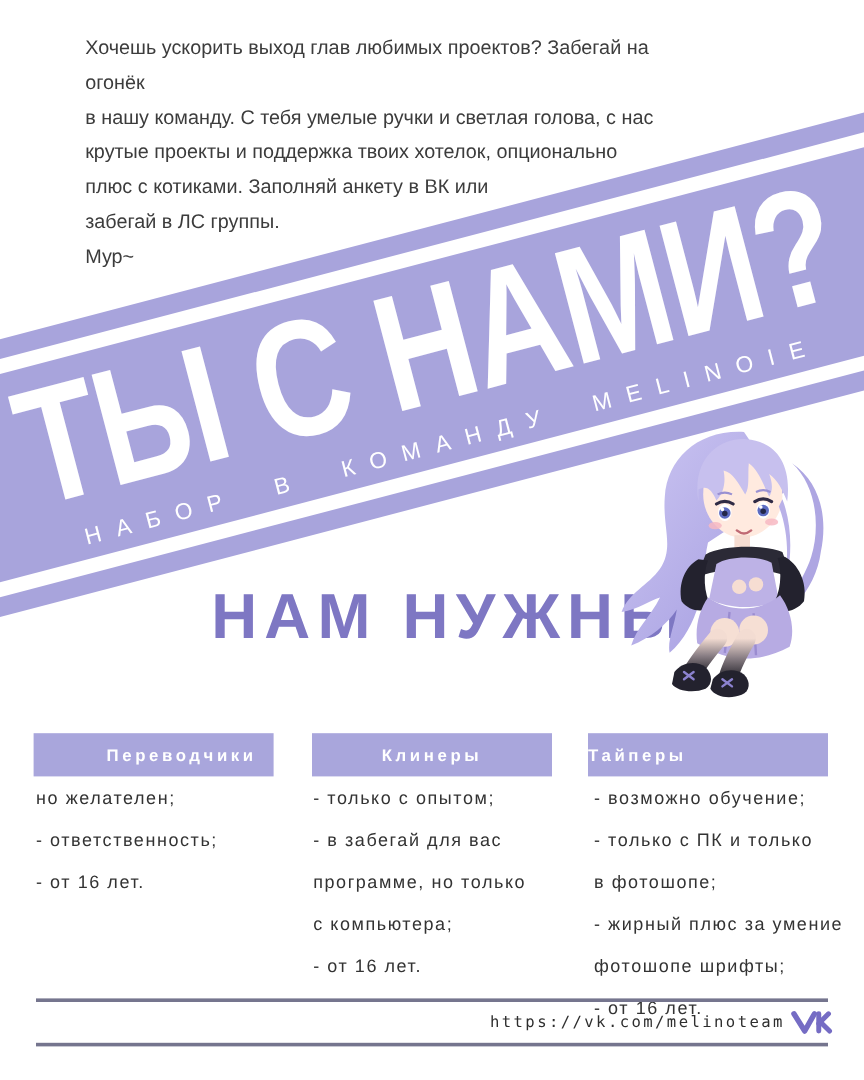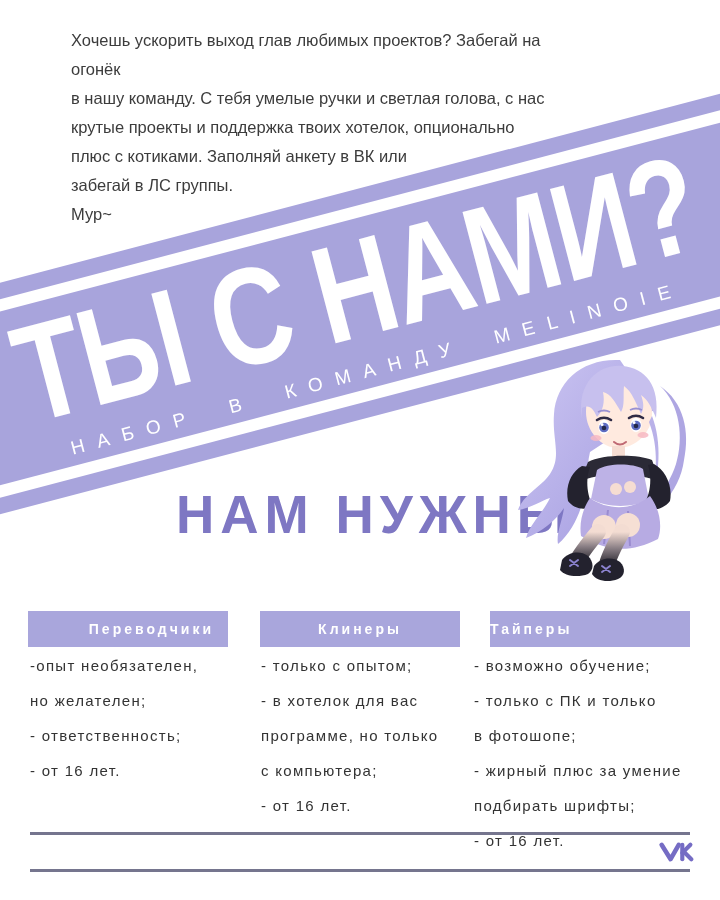--- a/index.html
+++ b/index.html
@@ -54,21 +54,21 @@
   .col-bar.b1{left:28px;justify-content:flex-end;padding-right:14px;}
   .col-bar.b2{left:260px;justify-content:center;}
   .col-bar.b3{left:490px;justify-content:flex-start;}
   .col-list{
     position:absolute;top:648px;width:225px;
     font-size:15px;line-height:35px;letter-spacing:1.3px;color:#333333;
   }
   .col-list span{display:block;white-space:nowrap;}
   .col-list.l1{left:30px;}
   .col-list.l2{left:261px;}
-  .col-list.l3{left:474px;}
+  .col-list.l3{left:495px;}
   
   .footer-line{
     position:absolute;left:30px;width:660px;height:3px;background:#75758e;
   }
   .footer-line.f1{top:832px;}
   .footer-line.f2{top:869px;}
   .footer-url{
     position:absolute;top:845px;right:66px;
     font-family:"DejaVu Sans Mono",monospace;
     font-size:13px;letter-spacing:2px;color:#2e2e2e;white-space:nowrap;
@@ -158,43 +158,43 @@
     <path d="M90,218 L98,224 M98,218 L90,224" stroke="#8b82cf" stroke-width="2" stroke-linecap="round"></path>
   </svg>
 
   <div class="section-heading">НАМ НУЖНЫ</div>
 
   <div class="col-bar b1">Переводчики</div>
   <div class="col-bar b2">Клинеры</div>
   <div class="col-bar b3">Тайперы</div>
 
   <div class="col-list l1">
-    <span>-опыт необязателен,</span>
     <span>но желателен;</span>
     <span>- ответственность;</span>
     <span>- от 16 лет.</span>
   </div>
   <div class="col-list l2">
     <span>- только с опытом;</span>
-    <span>- в хотелок для вас</span>
+    <span>- в забегай для вас</span>
     <span>программе, но только</span>
     <span>с компьютера;</span>
     <span>- от 16 лет.</span>
   </div>
   <div class="col-list l3">
     <span>- возможно обучение;</span>
     <span>- только с ПК и только</span>
     <span>в фотошопе;</span>
     <span>- жирный плюс за умение</span>
-    <span>подбирать шрифты;</span>
+    <span>фотошопе шрифты;</span>
     <span>- от 16 лет.</span>
   </div>
 
   <div class="footer-line f1"></div>
   <div class="footer-line f2"></div>
+  <div class="footer-url">https://vk.com/melinoteam</div>
   <svg class="vk-logo" viewBox="0 0 40 26" xmlns="http://www.w3.org/2000/svg">
     <path d="M4 5 L14 21 L23 5" stroke="#756cc4" stroke-width="5" fill="none" stroke-linecap="round" stroke-linejoin="round"></path>
     <path d="M27 5 L27 21" stroke="#756cc4" stroke-width="4.6" fill="none" stroke-linecap="round"></path>
     <path d="M27 14 L36 5" stroke="#756cc4" stroke-width="4.6" fill="none" stroke-linecap="round"></path>
     <path d="M29 13 L37 21" stroke="#756cc4" stroke-width="4.6" fill="none" stroke-linecap="round"></path>
   </svg>
 
 </div>
 
 </body></html>

